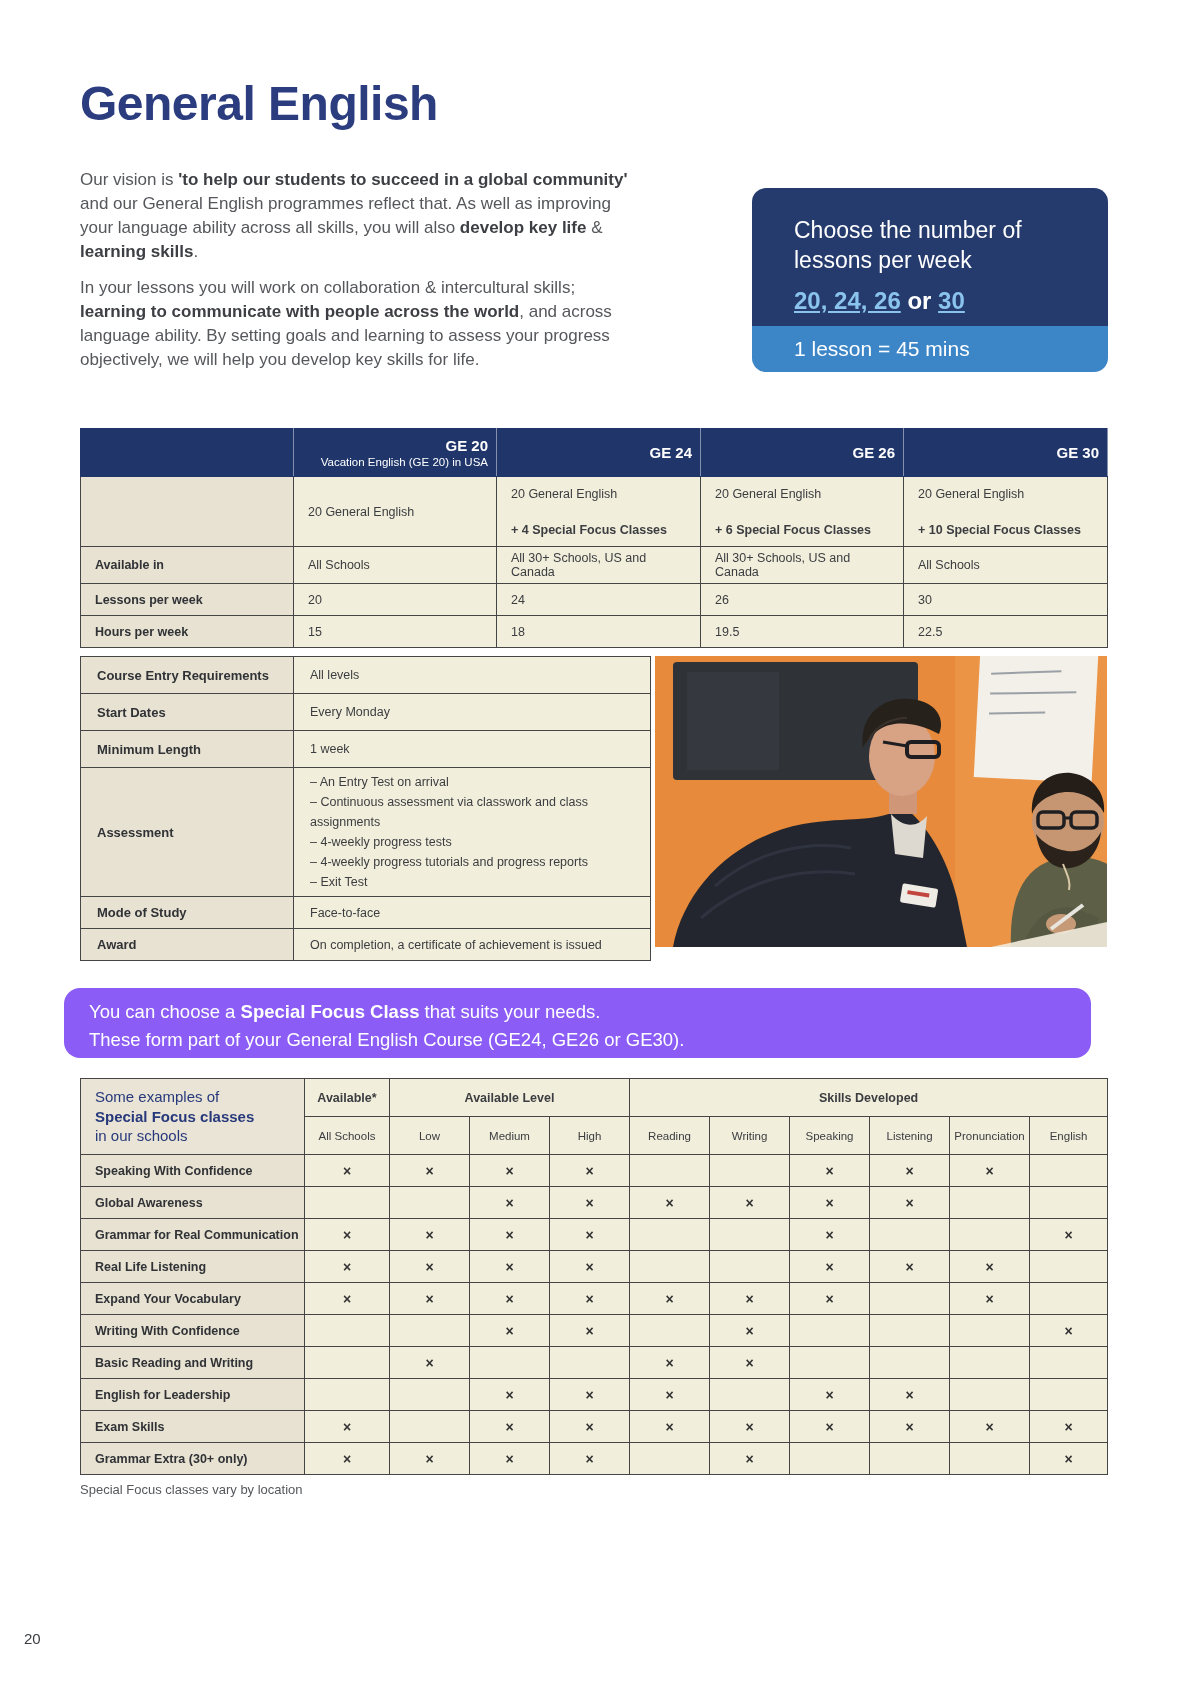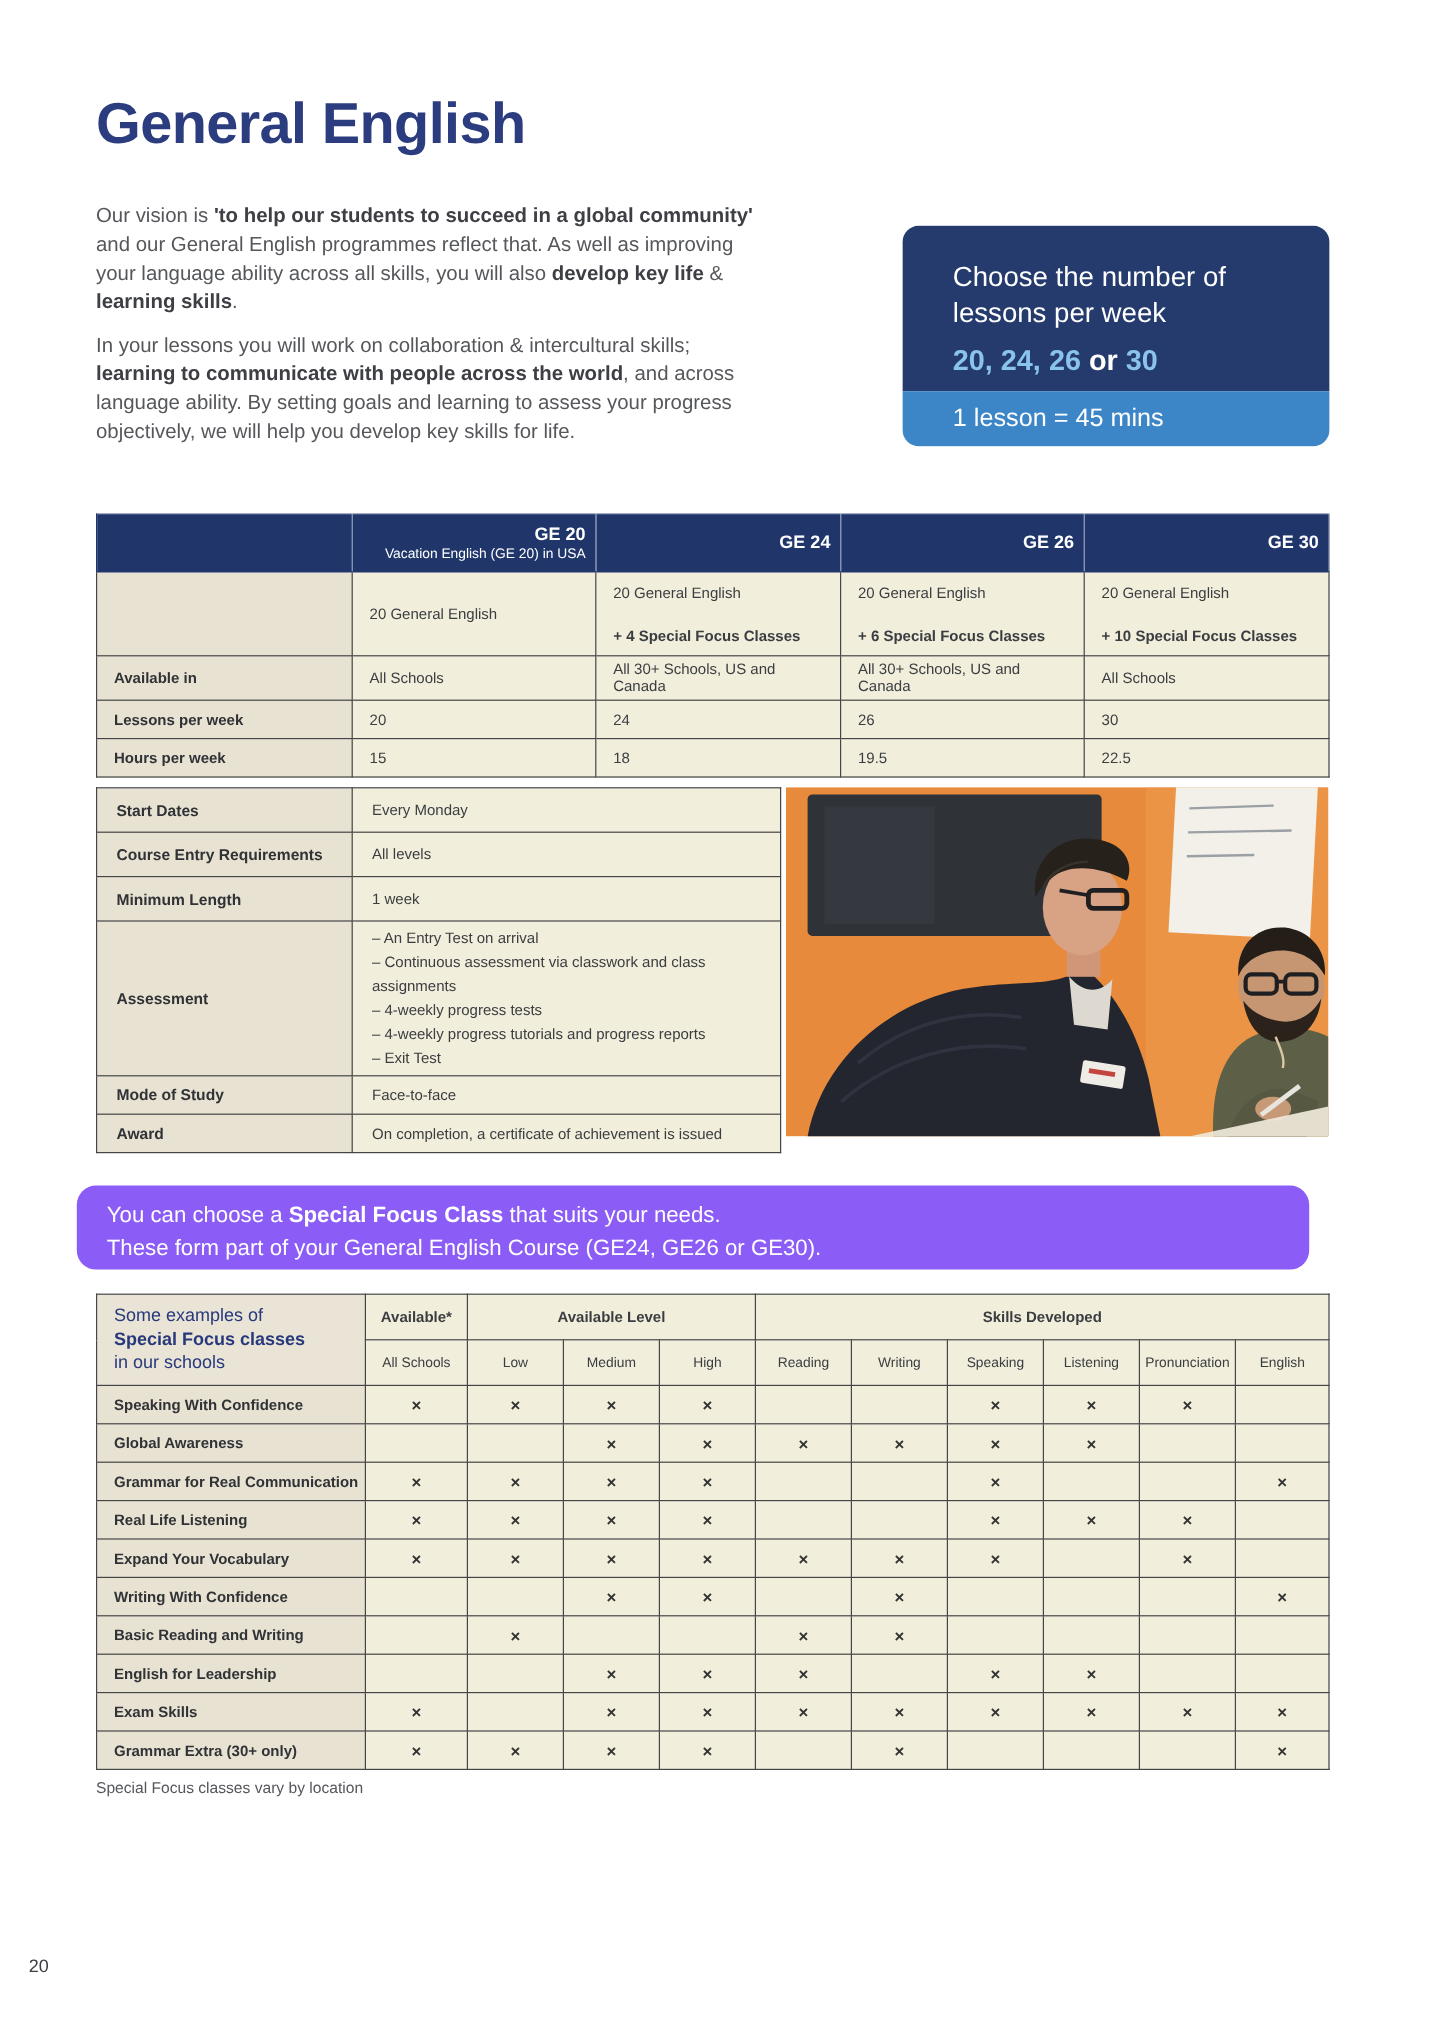--- a/index.html
+++ b/index.html
@@ -16,21 +16,21 @@
            line-height:1.42; color:#55575b; }
   .intro p + p { margin-top:11px; }
   .intro b { color:#3d3f44; }
 
   
   .callout { position:absolute; left:752px; top:188px; width:356px; height:184px;
              border-radius:14px; overflow:hidden; }
   .callout-top { background:#253b6d; height:138px; padding:27px 20px 0 42px; color:#fff; }
   .callout-line { font-size:23px; line-height:1.32; }
   .callout-nums { margin-top:11px; font-size:24px; font-weight:bold; color:#ffffff; }
-  .callout-nums .num { color:#8ac4ee; }
+  .callout-nums .num { color:#8ac4ee;text-decoration:underline; }
   .callout-bottom { background:#3c86c7; height:46px; display:flex; align-items:center;
                     padding-left:42px; color:#fff; font-size:21px; }
 
   
   table { border-collapse:collapse; table-layout:fixed; }
   td { border:1px solid #454545; vertical-align:middle; }
 
   
   .course-table { position:absolute; left:80px; top:428px; width:1027px; }
   .course-table td { background:#f2eedc; font-size:12.5px; color:#3b3d40; padding:4px 8px 4px 14px; }
@@ -165,26 +165,26 @@
   </tbody>
     </table>
 
   <table class="details-table">
     <colgroup>
         <col style="width:213px">
         <col style="width:357px">
       </colgroup>
     <tbody>
         <tr style="height:37px">
+      <td class="lbl">Course Entry Requirements</td>
+      <td>All levels</td>
+    </tr>
+    <tr style="height:37px">
       <td class="lbl">Start Dates</td>
       <td>Every Monday</td>
-    </tr>
-    <tr style="height:37px">
-      <td class="lbl">Course Entry Requirements</td>
-      <td>All levels</td>
     </tr>
     <tr style="height:37px">
       <td class="lbl">Minimum Length</td>
       <td>1 week</td>
     </tr>
     <tr style="height:116px">
       <td class="lbl">Assessment</td>
       <td>
         <div class="assessment-item">– An Entry Test on arrival</div>
         <div class="assessment-item">– Continuous assessment via classwork and class assignments</div>

